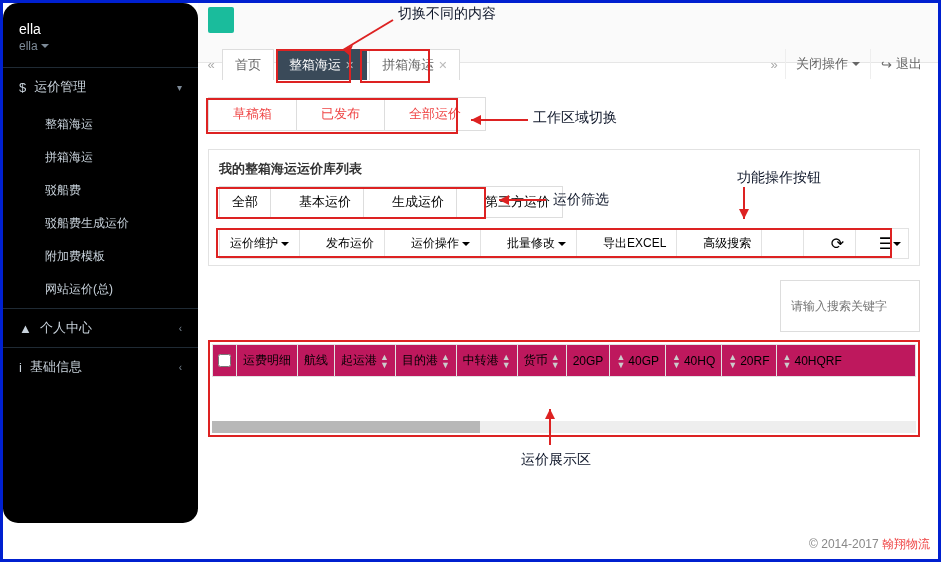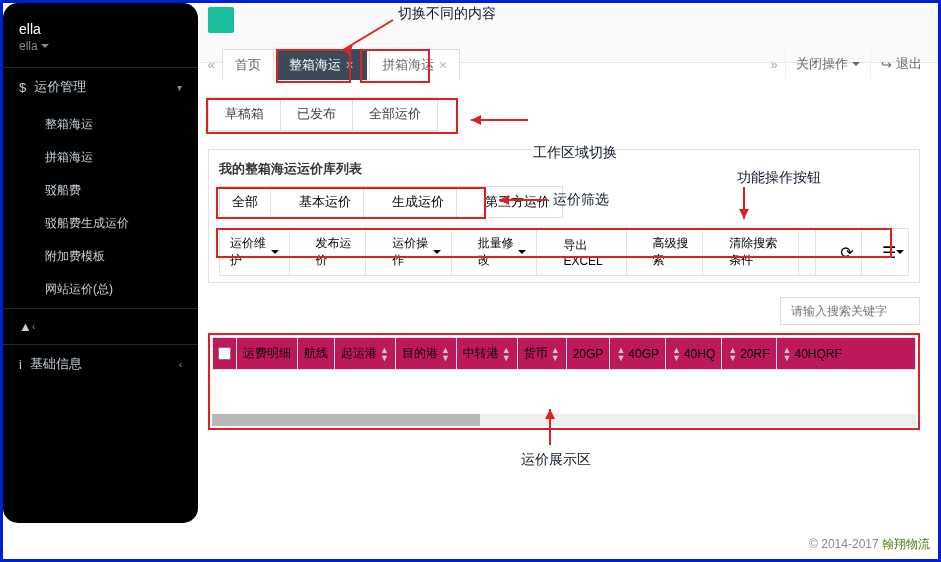--- a/index.html
+++ b/index.html
@@ -20,49 +20,49 @@
 .tabs { position: absolute; left: 2px; top: 46px; display: flex; align-items: center; font-size: 13px; color: #666; }
 .tab-nav { width: 22px; height: 28px; display: flex; align-items: center; justify-content: center; color: #aaa; cursor: pointer; }
 .tab { padding: 6px 12px; border: 1px solid #ddd; border-bottom: none; background: #fff; margin-right: 2px; cursor: pointer; display: flex; align-items: center; gap: 4px; }
 .tab.active { background: #3a4a59; color: #fff; border-color: #3a4a59; }
 .tab .x { font-size: 11px; color: #bbb; }
 .top-right { position: absolute; right: 6px; top: 46px; display: flex; align-items: center; font-size: 13px; color: #666; }
 .top-right > div { padding: 6px 10px; border-left: 1px solid #eee; cursor: pointer; display: flex; align-items: center; gap: 4px; }
 
 .main { position: absolute; left: 195px; top: 88px; right: 8px; bottom: 40px; }
 .main .ws-tabs { display: flex; border: 1px solid #ddd; width: fit-content; margin: 6px 0 0 10px; }
-.ws-tabs div { padding: 7px 16px; font-size: 13px; border-right: 1px solid #ddd; cursor: pointer; color: #404040; }
+.ws-tabs div { padding: 7px 24px; font-size: 13px; border-right: 1px solid #ddd; cursor: pointer; color: #ef4444; }
 .ws-tabs div:last-child { border-right: none; }
 
 .panel { margin: 18px 10px 0; border: 1px solid #e2e2e2; padding: 10px 10px 6px; }
 .panel-title { font-size: 13px; font-weight: 600; color: #333; margin-bottom: 8px; }
 .filter-row, .action-row { display: flex; gap: 16px; }
 .filter-row { border: 1px solid #ddd; width: fit-content; margin-bottom: 10px; }
 .filter-row div { padding: 6px 12px; font-size: 13px; border-right: 1px solid #ddd; cursor: pointer; }
 .filter-row div:last-child { border-right: none; }
 .action-row { width: 100%; border: 1px solid #e2e2e2; }
 .action-row .btn { padding: 6px 10px; font-size: 12px; border-right: 1px solid #e2e2e2; cursor: pointer; display: flex; align-items: center; gap: 3px; }
 .action-row .spacer { flex: 1; border-right: 1px solid #e2e2e2; }
 .action-row .icon-btn { width: 36px; display: flex; align-items: center; justify-content: center; border-right: 1px solid #e2e2e2; cursor: pointer; }
 .action-row .icon-btn:last-child { border-right: none; }
 
 .search-box { margin: 14px 10px 0; display: flex; justify-content: flex-end; }
-.search-box input { border: 1px solid #ddd; padding: 6px 10px; font-size: 12px; width: 140px; }
+.search-box input { border: 1px solid #ddd; padding: 18px 10px; font-size: 12px; width: 140px; }
 
 .table-area { margin: 8px 10px 0; border: 2px solid #d22; padding: 2px; }
 .thead { display: flex; border: 1px solid #e2e2e2; background: #be185d; font-size: 12px; }
 .th { padding: 7px 6px; border-right: 1px solid #e2e2e2; display: flex; align-items: center; gap: 3px; white-space: nowrap; }
 .th .sort { color: #ccc; font-size: 9px; line-height: 8px; }
 .chk { width: 24px; justify-content: center; }
 .tbody-empty { height: 44px; }
 .scroll-bar { height: 12px; background: #eee; position: relative; }
 .scroll-thumb { position: absolute; left: 0; top: 0; height: 100%; width: 38%; background: #b8b8b8; }
 
 .footer { position: absolute; left: 195px; right: 8px; bottom: 6px; text-align: right; font-size: 12px; color: #888; }
-.footer a { color: #4d7c0f; text-decoration: none; }
+.footer a { color: #ef4444; text-decoration: none; }
 
 
 .redbox { position: absolute; border: 2px solid #d22; pointer-events: none; }
 .ann-text { position: absolute; color: #0f172a; font-size: 14px; font-weight: 500; }
 .ann-arrow { position: absolute; }
 
 .caret-down { display:inline-block; border: 4px solid transparent; border-top-color: currentColor; transform: translateY(2px); }
 </style>
 </head>
 <body>
@@ -83,20 +83,21 @@
   <div class="sb-sublist">
     <div>整箱海运</div>
     <div>拼箱海运</div>
     <div>驳船费</div>
     <div>驳船费生成运价</div>
     <div>附加费模板</div>
     <div>网站运价(总)</div>
   </div>
   <div class="sb-row">
     <span>▲</span>
+    <span class="lbl">个人中心</span>
     <span class="chev">‹</span>
   </div>
   <div class="sb-row">
     <span>i</span>
     <span class="lbl">基础信息</span>
     <span class="chev">‹</span>
   </div>
 </div>
 
 <div class="topbar">
@@ -158,23 +159,20 @@
       <div class="btn">
           <span>批量修改</span>
           <span class="caret-down"></span>
         </div>
       <div class="btn">
           <span>导出EXCEL</span>
         </div>
       <div class="btn">
           <span>高级搜索</span>
         </div>
-      <div class="btn">
-          <span>清除搜索条件</span>
-        </div>
       <div class="spacer"></div>
       <div class="icon-btn">
           <span>⟳</span>
         </div>
       <div class="icon-btn">
           <span>☰</span>
           <span class="caret-down"></span>
         </div>
     </div>
   </div>
@@ -247,21 +245,21 @@
     <path d="M10 35 L20 30 L16 40 Z" fill="#d22"></path>
   </svg>
 <div class="redbox" style="left:273px; top:46px; width:75px; height:34px;"></div>
 <div class="redbox" style="left:357px; top:46px; width:70px; height:34px;"></div>
 
 <div class="redbox" style="left:203px; top:95px; width:252px; height:36px;"></div>
 <svg class="ann-arrow" style="left:460px; top:110px; width:70px; height:14px;">
     <path d="M65 7 L8 7" stroke="#d22" stroke-width="2" fill="none"></path>
     <path d="M8 7 L18 2 L18 12 Z" fill="#d22"></path>
   </svg>
-<div class="ann-text" style="left:530px; top:106px;margin-top:35px;">工作区域切换</div>
+<div class="ann-text" style="left:530px; top:106px;">工作区域切换</div>
 
 <div class="redbox" style="left:213px; top:184px; width:270px; height:32px;"></div>
 <svg class="ann-arrow" style="left:488px; top:190px; width:60px; height:14px;">
     <path d="M55 7 L8 7" stroke="#d22" stroke-width="2" fill="none"></path>
     <path d="M8 7 L18 2 L18 12 Z" fill="#d22"></path>
   </svg>
 <div class="ann-text" style="left:550px; top:188px;">运价筛选</div>
 
 <div class="redbox" style="left:213px; top:225px; width:676px; height:30px;"></div>
 <div class="ann-text" style="left:734px; top:166px;">功能操作按钮</div>

